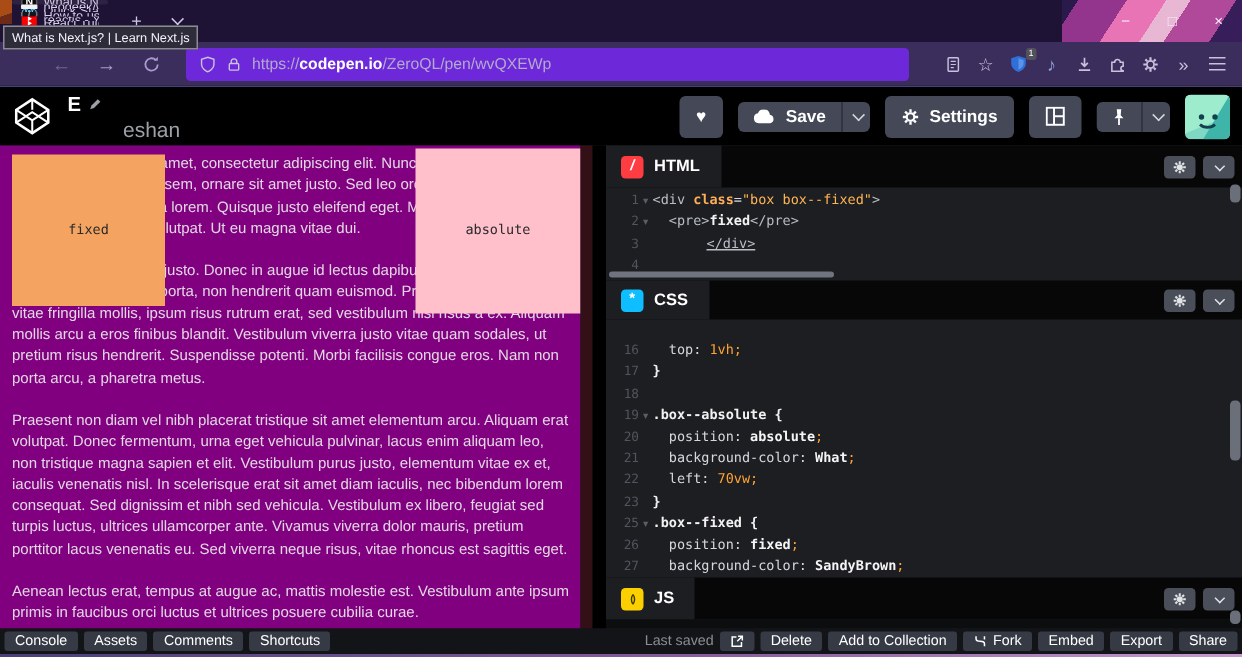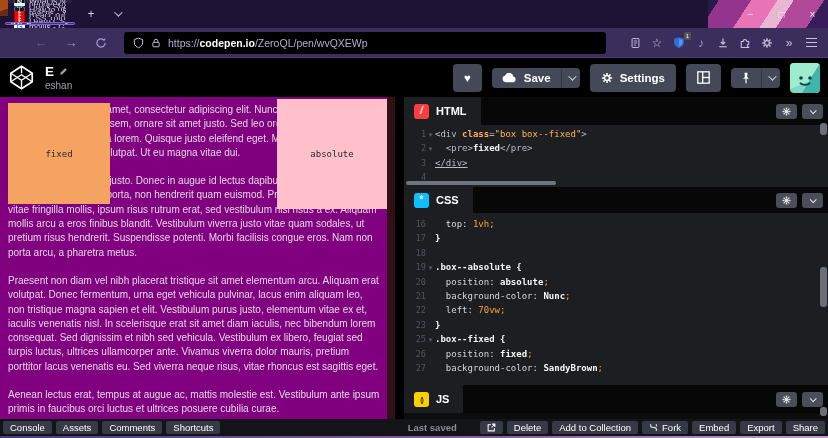--- a/index.html
+++ b/index.html
@@ -26,35 +26,35 @@
   .fav-youtube,.fav-react,.fav-codepen{background:transparent;border-radius:0;}
   .newtab,.tablist{width:22px;height:22px;display:flex;align-items:center;justify-content:center;color:#cfc8e0;font-size:12px;z-index:2;margin-left:4px;}
   .chev{display:inline-block;width:6px;height:6px;border-right:1.5px solid #cfc8e0;border-bottom:1.5px solid #cfc8e0;transform:rotate(45deg) translateY(-2px);}
   .win-controls{position:absolute;right:0;top:0;height:28px;display:flex;z-index:3;}
   .win-btn{width:31px;height:28px;display:flex;align-items:center;justify-content:center;color:#f2eefb;font-size:10px;}
 
   
   .toolbar{position:absolute;left:0;top:28px;width:828px;height:29px;background:#3b2e5d;display:flex;align-items:center;padding:0 6px 0 26px;}
   .nav-ic{width:30px;height:22px;display:flex;align-items:center;justify-content:center;color:#a99bd0;font-size:13px;}
   .nav-ic.dim{color:#6f6590;}
-  .urlbar{height:22px;width:482px;margin-left:8px;background:#000000;border-radius:3px;display:flex;align-items:center;padding:0 9px;gap:7px;font-size:10.5px;color:#b3abce;}
+  .urlbar{height:22px;width:482px;margin-left:8px;background:#6d28d9;border-radius:3px;display:flex;align-items:center;padding:0 9px;gap:7px;font-size:10.5px;color:#b3abce;}
   .url-host{color:#ffffff;font-weight:bold;}
   .tb-spacer{flex:1;}
   .tb-ic{width:22px;height:22px;display:flex;align-items:center;justify-content:center;color:#c9c2dd;font-size:12px;position:relative;}
   .badge{position:absolute;top:0px;right:-1px;background:#52525c;color:#fff;font-size:6px;line-height:1;padding:1px 2px;border-radius:2px;}
   .hamb{display:inline-block;width:11px;height:1.6px;background:#c9c2dd;box-shadow:0 4px 0 #c9c2dd,0 -4px 0 #c9c2dd;}
 
   
   .tooltip{position:absolute;left:2px;top:17px;z-index:50;background:#2f2c3a;border:1px solid #8d8a98;color:#f5f3fa;font-size:8.5px;padding:2px 5px;white-space:nowrap;}
 
   
   .cp-header{position:absolute;left:0;top:57px;width:828px;height:40px;background:#000;border-top:1px solid #4d3f77;display:flex;align-items:center;padding:0 8px;gap:10px;}
   .cp-title{display:flex;flex-direction:column;justify-content:center;gap:1px;}
   .cp-title-row{display:flex;align-items:center;gap:5px;color:#fff;font-weight:bold;font-size:13.5px;}
-  .cp-author{color:#9ba1a6;font-size:10px;}
+  .cp-author{color:#9ba1a6;font-size:14px;margin-left:37px;}
   .cp-spacer{flex:1;}
   .cp-btn{height:28px;background:#444857;border-radius:4px;color:#fff;font-size:11.5px;font-weight:bold;display:flex;align-items:center;padding:0 11px;gap:7px;}
   .cp-split{display:flex;height:20px;border-radius:4px;overflow:hidden;}
   .cp-split .seg{background:#444857;display:flex;align-items:center;padding:0 10px;gap:7px;color:#fff;font-size:11.5px;font-weight:bold;}
   .cp-split .seg.arrow{padding:0 6px;border-left:1px solid #32353e;}
   .cp-split .chev, .cp-btn .chev{border-color:#d7d9de;}
   .avatar{width:30px;height:30px;border-radius:4px;overflow:hidden;flex:none;}
 
   
   .main{position:absolute;left:0;top:97px;width:828px;height:322px;background:#131417;}
@@ -75,46 +75,46 @@
   .ed-tab{height:100%;background:#1d1e22;display:flex;align-items:center;gap:7px;padding:0 14px 0 10px;font-weight:bold;color:#fff;font-size:11px;}
   .ed-ic{width:15px;height:15px;border-radius:3px;display:flex;align-items:center;justify-content:center;font-size:10px;font-weight:bold;line-height:1;}
   .ic-html{background:#ff3c41;color:#fff;font-style:italic;}
   .ic-css{background:#0ebeff;color:#fff;}
   .ic-js{background:#fcd000;color:#3b3b00;font-size:7px;letter-spacing:-1px;}
   .ed-head-sp{flex:1;}
   .hbtn{width:21px;height:15px;background:#4a4e59;border-radius:3px;margin-right:5px;display:flex;align-items:center;justify-content:center;}
   .hbtn .chev{width:5px;height:5px;border-color:#e2e4e8;transform:rotate(45deg) translateY(-1px);}
   .code{position:absolute;left:0;width:420px;font-family:"DejaVu Sans Mono",monospace;font-size:9px;line-height:14.4px;overflow:hidden;}
   .code.c-html{top:28px;height:62px;padding-top:2px;}
-  .code.c-css{top:116px;height:172px;padding-top:4px;}
+  .code.c-css{top:116px;height:172px;padding-top:14px;}
   .code-line{white-space:pre;height:14.4px;}
   .ln{display:inline-block;width:22px;text-align:right;color:#51555e;font-size:8.5px;}
   .caret{display:inline-block;width:9px;color:#5a5e66;font-size:7px;text-align:center;font-family:"DejaVu Sans",sans-serif;}
   .tk-t{color:#b9bec6;}
-  .tk-tu{color:#b9bec6;text-decoration:underline;}
+  .tk-tu{color:#b9bec6;text-decoration:underline;margin-left:36px;}
   .tk-a{color:#ffae57;font-weight:bold;}
   .tk-s{color:#ffb454;}
   .tk-b{color:#f2f2f2;font-weight:bold;}
   .tk-kw{color:#f5f5f5;font-weight:bold;}
   .tk-n{color:#fda331;}
   .tk-pr{color:#d4d8dd;}
   .tk-p{color:#d4d8dd;}
   .tk-sc{color:#fda331;}
   .hsb{position:absolute;left:2px;top:84px;width:150px;height:4px;background:#70747e;border-radius:2px;}
   .vsb{position:absolute;right:1px;width:7px;background:#6b6f79;border-radius:3px;}
   .vsb-html{top:26px;height:12px;}
   .vsb-css{top:170px;height:40px;}
   .vsb-js{top:310px;height:9px;}
   .js-rest{position:absolute;top:316px;left:0;width:424px;height:6px;background:#0c0d0f;}
 
   
   .footer{position:absolute;left:0;top:419px;width:828px;height:17px;background:#131417;display:flex;align-items:center;padding:0 3px;gap:4px;}
   .f-btn{height:13px;background:#363a45;color:#fff;border:none;border-radius:2px;padding:0 7px;display:flex;align-items:center;gap:4px;font-size:9.5px;font-family:"Liberation Sans",sans-serif;}
   .f-spacer{flex:1;}
-  .last-saved{color:#8b8e95;font-size:9.5px;margin-right:19px;font-weight:bold;}
+  .last-saved{color:#8b8e95;font-size:9.5px;margin-right:0;}
   .bottom-line{position:absolute;left:0;top:436px;width:828px;height:2px;background:linear-gradient(90deg,#4a3f7a,#8a5fa0 60%,#c79ad0);}
   svg{display:block;}
 </style>
 </head>
 <body>
 
 <div class="window">
 
   <div class="tabbar">
     <div class="art-left"></div>
@@ -271,20 +271,21 @@
           </g>
           <circle cx="10" cy="10" r="4" fill="none" stroke="#c9c2dd" stroke-width="2"></circle>
         </svg>
     </span>
     <span class="tb-ic">»</span>
     <span class="tb-ic">
         <span class="hamb"></span>
       </span>
   </div>
 
+  <div class="tooltip">What is Next.js? | Learn Next.js</div>
 
   <div class="cp-header">
     <span>
       <svg width="27" height="27" viewBox="0 0 24 24" fill="none" stroke="#fff" stroke-width="1.5">
           <path d="M12 2l9.5 6.2v7.6L12 22l-9.5-6.2V8.2z"></path>
           <path d="M2.5 8.2L12 14.4l9.5-6.2M12 2v6.2M12 14.4V22M2.5 15.8L12 9.6l9.5 6.2" stroke-width="1.2"></path>
         </svg>
     </span>
     <div class="cp-title">
       <div class="cp-title-row">
@@ -440,21 +441,21 @@
         <div class="hbtn">
             <span class="chev"></span>
           </div>
       </div>
       <div class="code c-css">
           <div class="code-line"><span class="ln">16</span><span class="caret"> </span><span class="tk-pr">  top</span><span class="tk-p">: </span><span class="tk-n">1vh</span><span class="tk-sc">;</span></div>
           <div class="code-line"><span class="ln">17</span><span class="caret"> </span><span class="tk-b">}</span></div>
           <div class="code-line"><span class="ln">18</span><span class="caret"> </span></div>
           <div class="code-line"><span class="ln">19</span><span class="caret">▾</span><span class="tk-b">.box--absolute </span><span class="tk-b">{</span></div>
           <div class="code-line"><span class="ln">20</span><span class="caret"> </span><span class="tk-pr">  position</span><span class="tk-p">: </span><span class="tk-kw">absolute</span><span class="tk-sc">;</span></div>
-          <div class="code-line"><span class="ln">21</span><span class="caret"> </span><span class="tk-pr">  background-color</span><span class="tk-p">: </span><span class="tk-kw">Nunc</span><span class="tk-sc">;</span></div>
+          <div class="code-line"><span class="ln">21</span><span class="caret"> </span><span class="tk-pr">  background-color</span><span class="tk-p">: </span><span class="tk-kw">What</span><span class="tk-sc">;</span></div>
           <div class="code-line"><span class="ln">22</span><span class="caret"> </span><span class="tk-pr">  left</span><span class="tk-p">: </span><span class="tk-n">70vw</span><span class="tk-sc">;</span></div>
           <div class="code-line"><span class="ln">23</span><span class="caret"> </span><span class="tk-b">}</span></div>
           <div class="code-line"><span class="ln">25</span><span class="caret">▾</span><span class="tk-b">.box--fixed </span><span class="tk-b">{</span></div>
           <div class="code-line"><span class="ln">26</span><span class="caret"> </span><span class="tk-pr">  position</span><span class="tk-p">: </span><span class="tk-kw">fixed</span><span class="tk-sc">;</span></div>
           <div class="code-line"><span class="ln">27</span><span class="caret"> </span><span class="tk-pr">  background-color</span><span class="tk-p">: </span><span class="tk-kw">SandyBrown</span><span class="tk-sc">;</span></div>
         </div>
       <div class="vsb vsb-css"></div>
 
       <div class="ed-head h-js">
         <div class="ed-tab">

